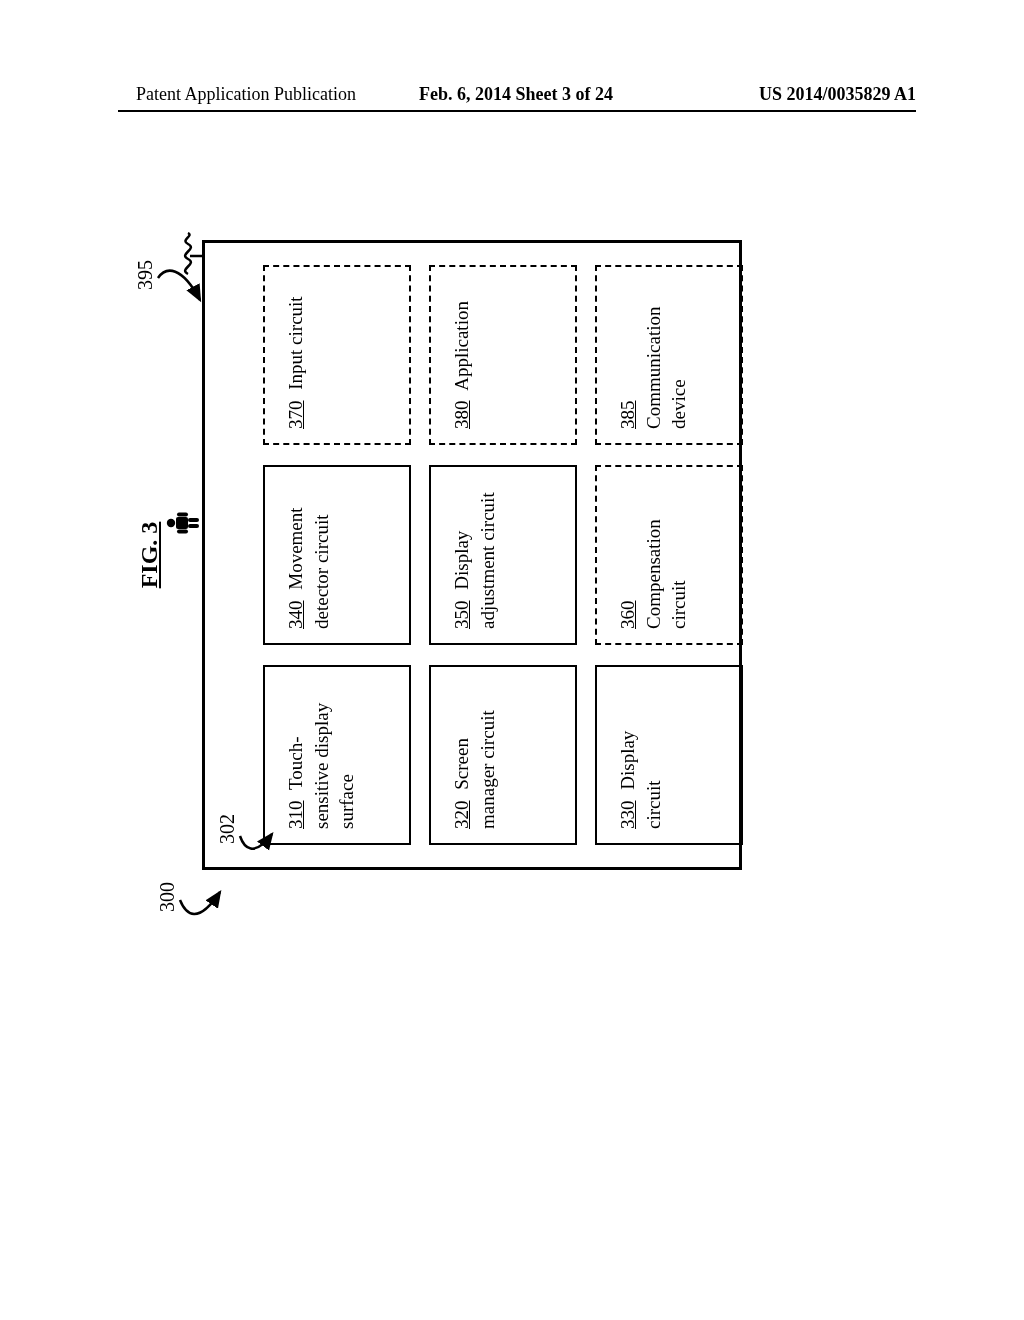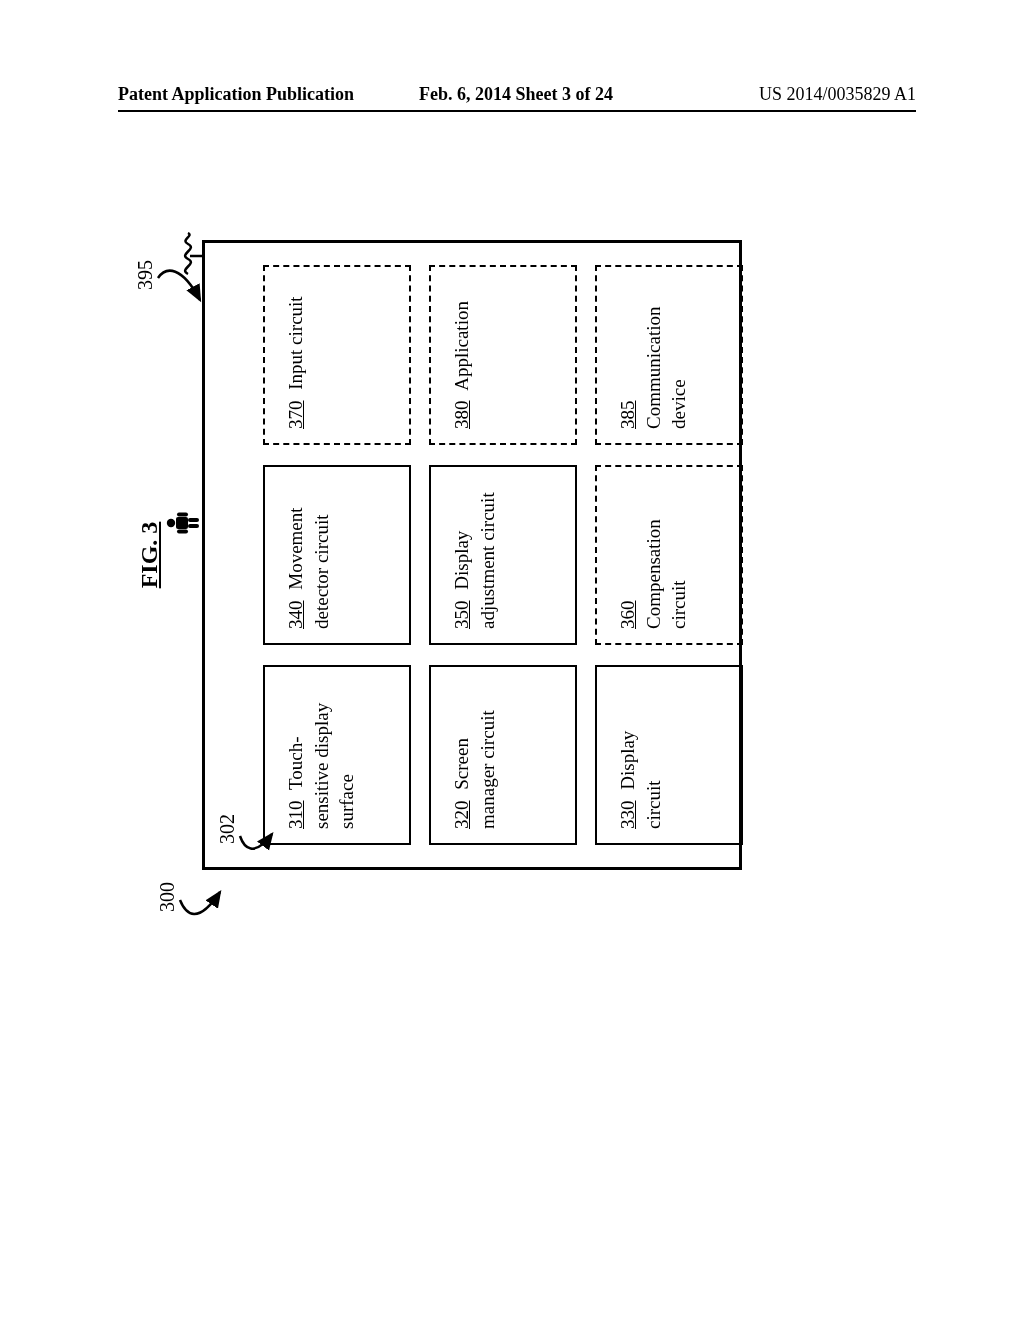--- a/index.html
+++ b/index.html
@@ -22,39 +22,39 @@
   .hdr-line {
     position: absolute;
     left: 118px;
     right: 108px;
     top: 110px;
     height: 0;
     border-top: 2px solid #000;
   }
   .hdr-left {
     position: absolute;
-    left: 118px;
+    left: 136px;
     top: 84px;
     font-size: 18px;
-    font-weight: bold;
+    font-weight: normal;
   }
   .hdr-center {
     position: absolute;
     left: 8px; right: 0;
     top: 84px;
     text-align: center;
     font-size: 18px;
     font-weight: bold;
   }
   .hdr-right {
     position: absolute;
     right: 108px;
     top: 84px;
     font-size: 18px;
-    font-weight: normal;
+    font-weight: bold;
   }
 
   
   .rotwrap {
     position: absolute;
     
     left: 172px;           
     top: 240px;
     width: 680px;
     height: 630px;

